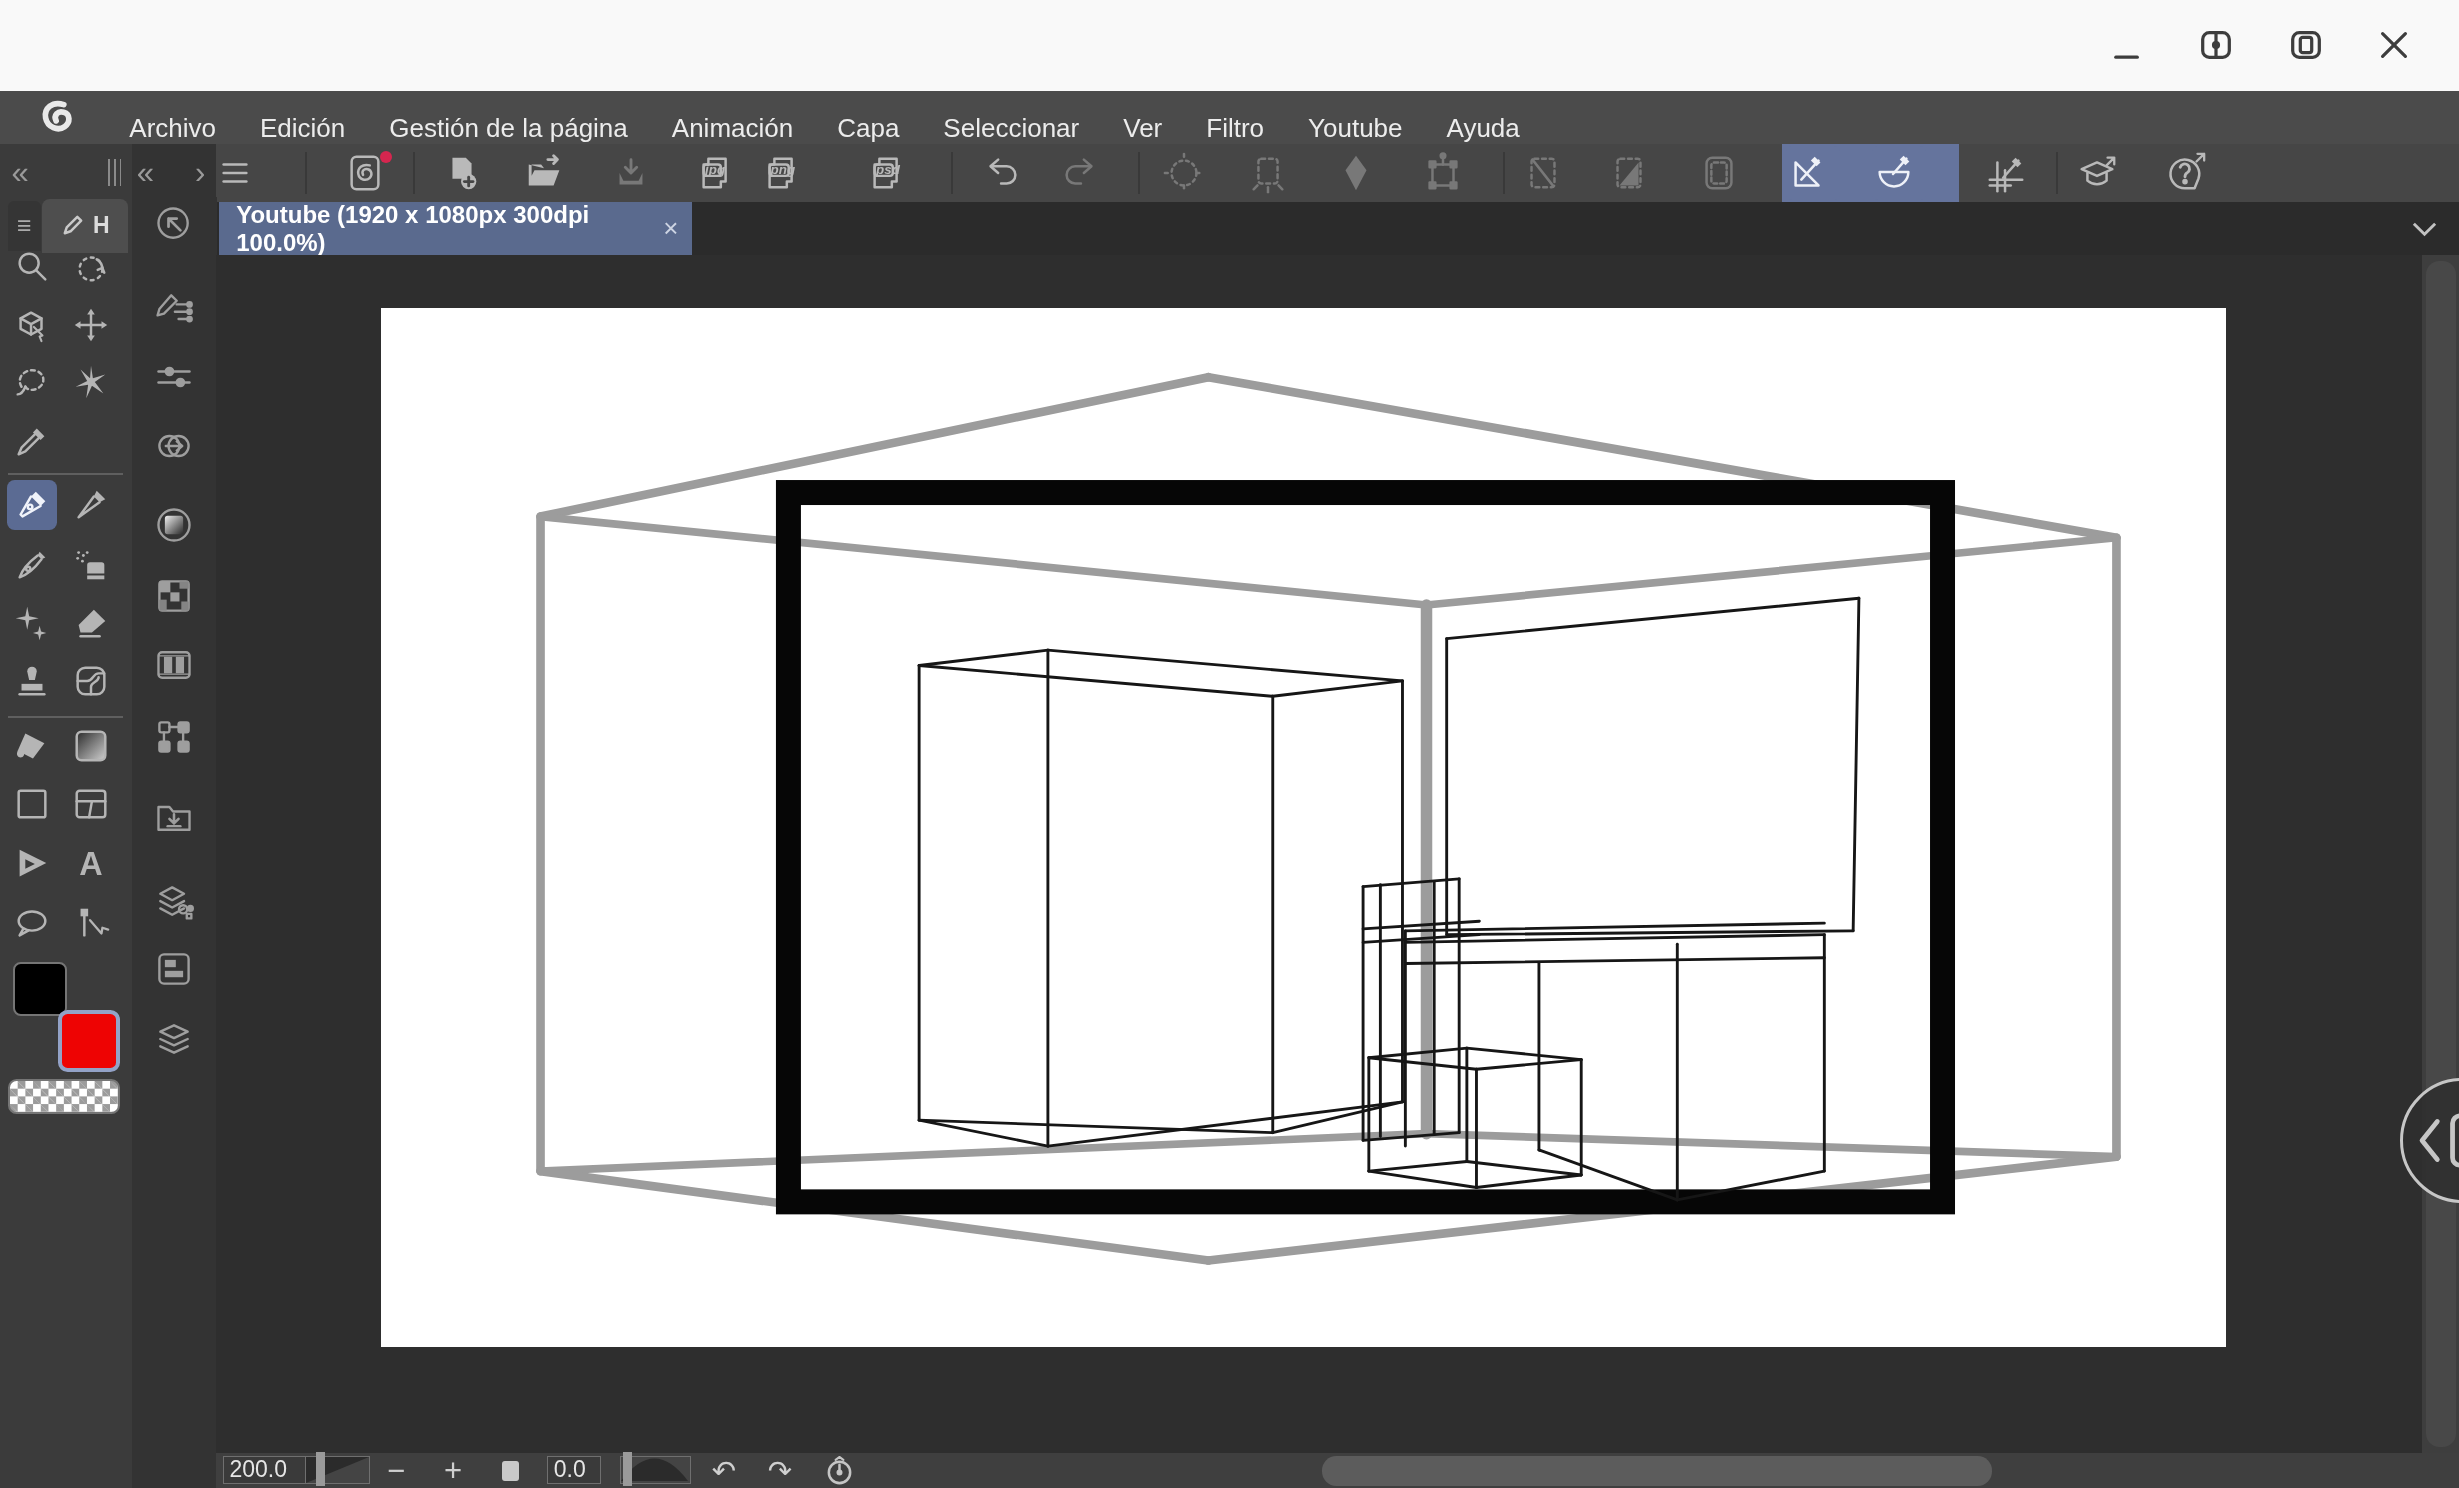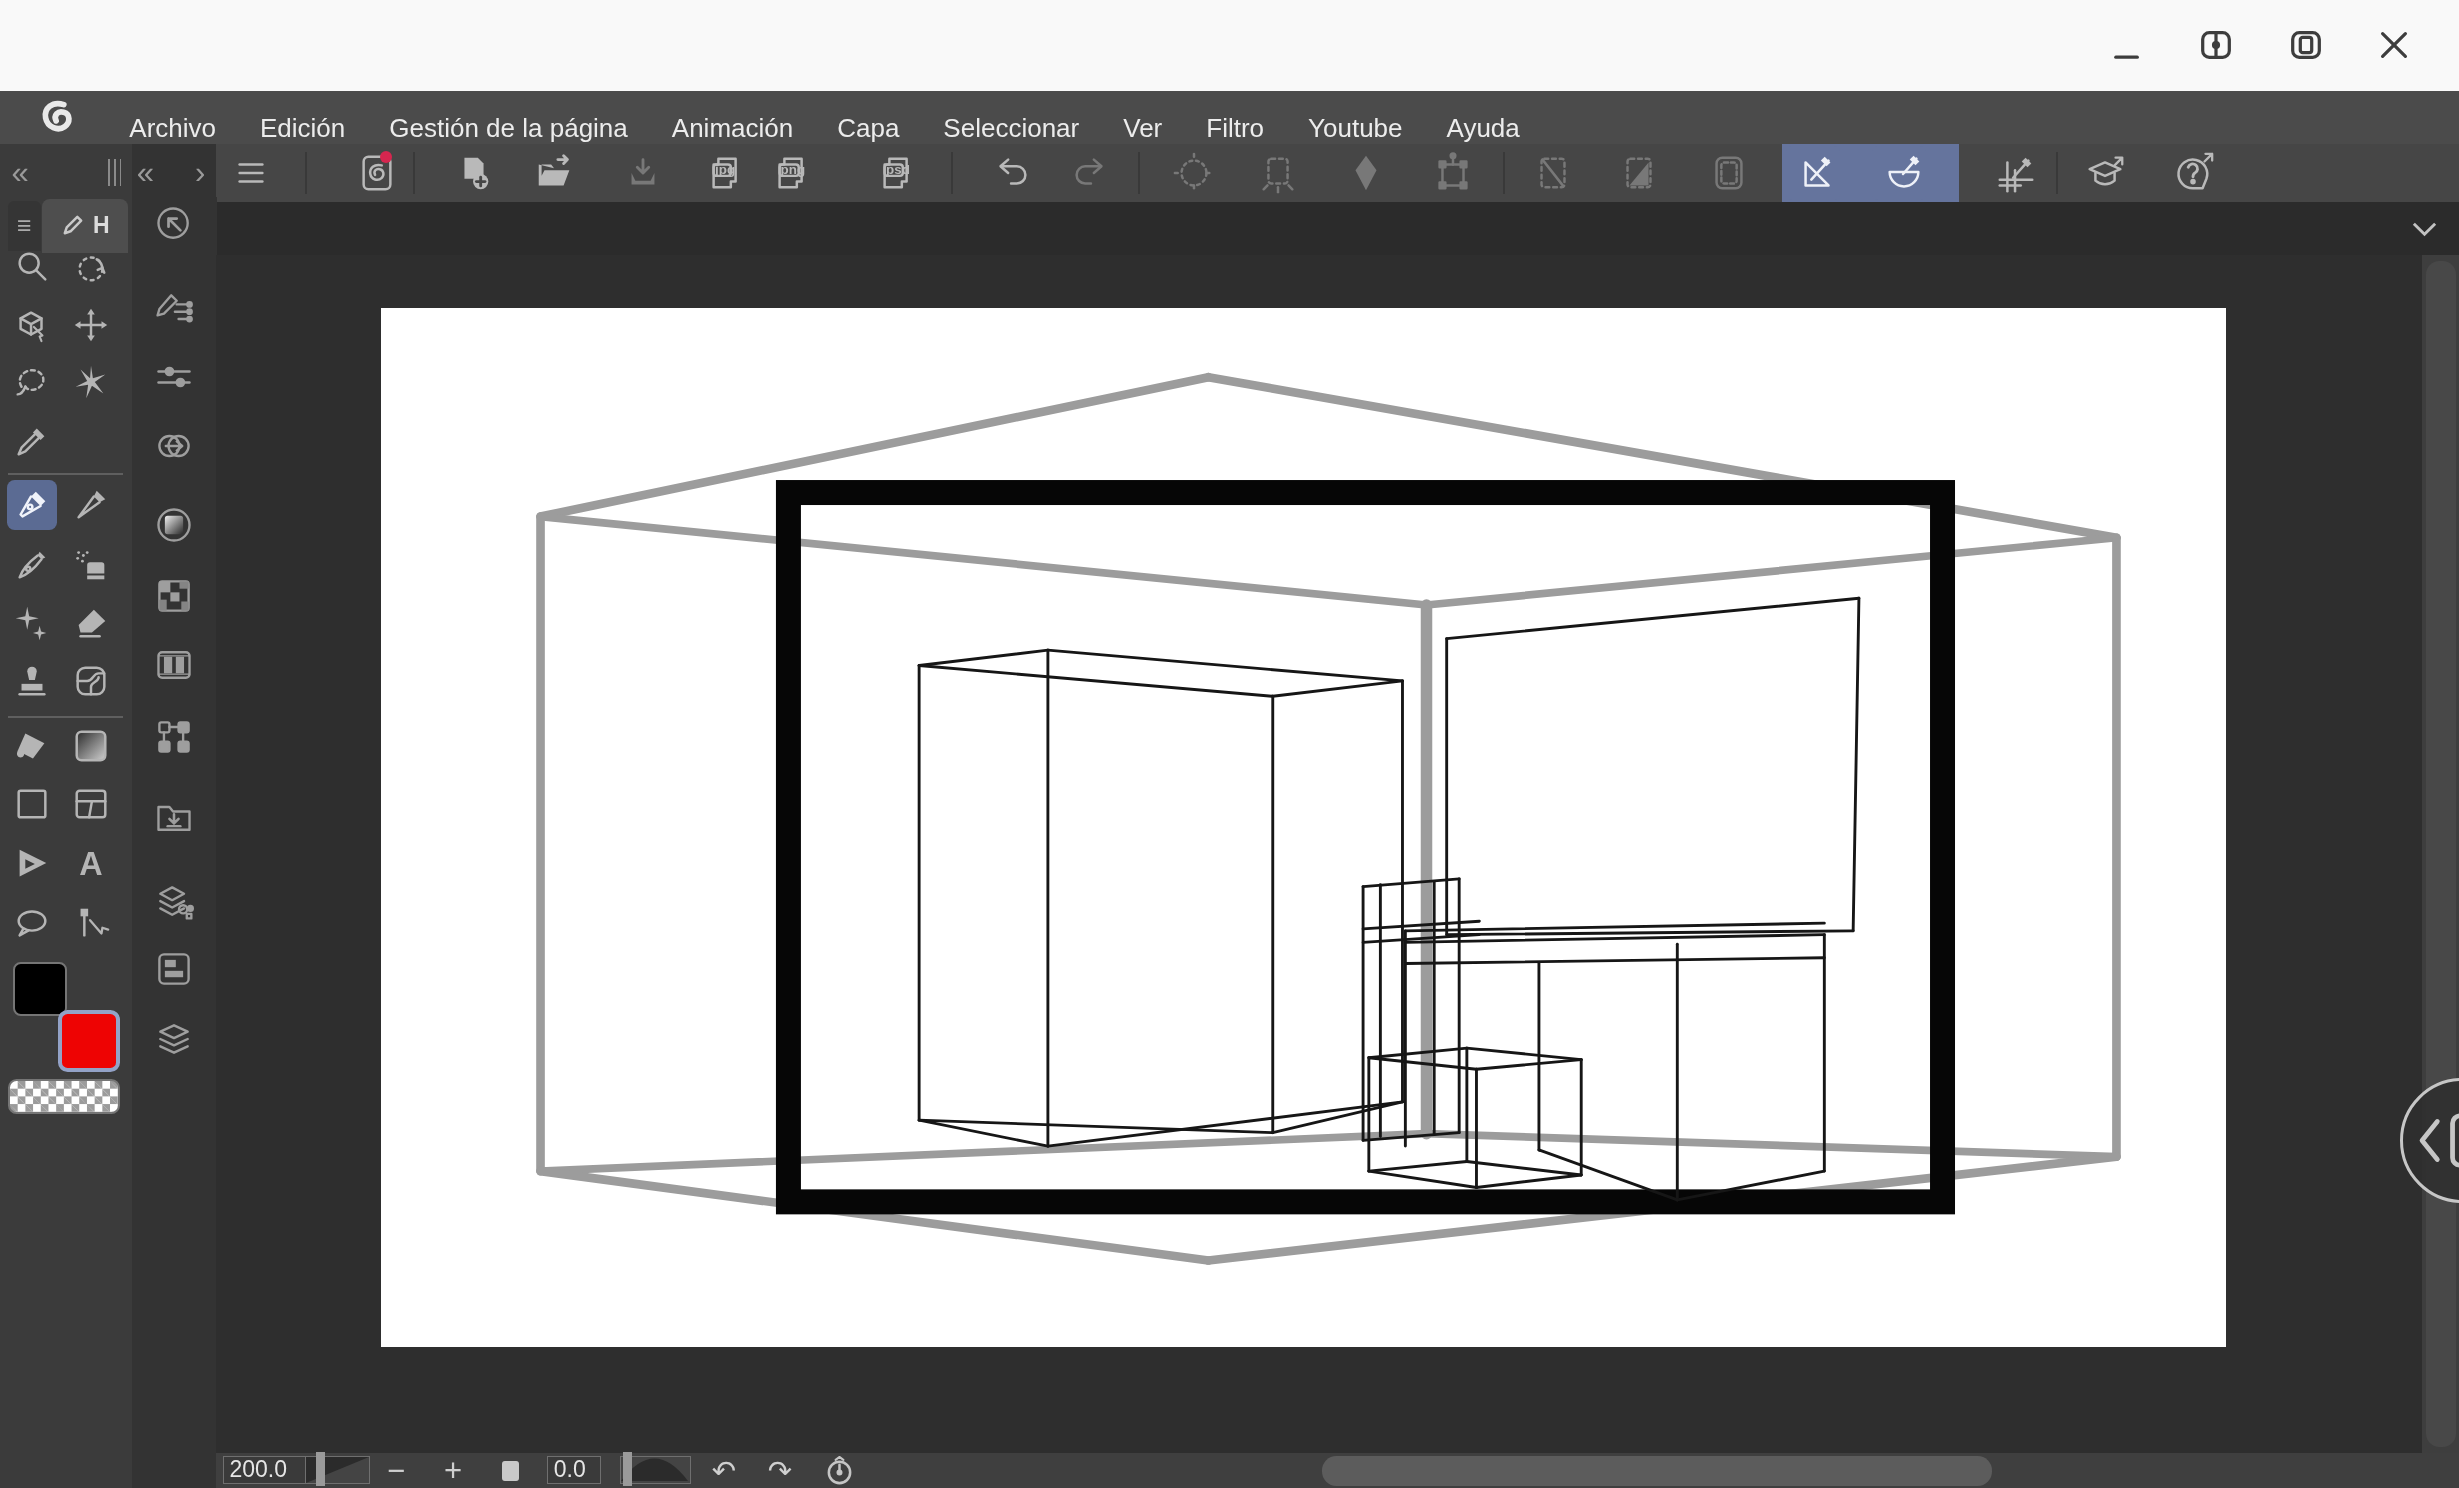--- a/index.html
+++ b/index.html
@@ -21,21 +21,21 @@
 
   
   #left-head{left:0;top:144px;width:216px;height:58px;background:#3b3b3b;color:#9a9a9a;}
   #left-head .seg2{position:absolute;left:132px;top:0;width:85px;height:58px;background:#333;}
   .chev{font-size:31px;line-height:58px;}
   .grip{position:absolute;left:108px;top:15.4px;width:13.4px;height:27px;display:flex;justify-content:space-between;}
   .grip i{width:1.9px;height:100%;background:#8a8a8a;}
 
   
   #toolbar{left:216px;top:144px;width:2243px;height:58px;background:#464646;}
-  .tb{width:54px;height:54px;top:1.9px;display:flex;align-items:center;justify-content:flex-end;border-radius:5.8px;cursor:pointer;}
+  .tb{width:54px;height:54px;top:1.9px;display:flex;align-items:center;justify-content:flex-start;border-radius:5.8px;cursor:pointer;font-style:italic;}
   .tb svg{stroke:#b9b9b9;fill:none;stroke-width:2.6;stroke-linecap:round;stroke-linejoin:round;}
   .tb.dis svg{stroke:#787878;}
   .tb.dis{cursor:default;}
   .tb .badge{font-size:14px;fill:#b9b9b9;stroke:none;font-weight:bold;}
   .tbsep{top:7.7px;width:1.9px;height:42px;background:#393939;}
   .tb-active{background:#65749d;}
   .tb-active svg{stroke:#eef1f8;}
   .reddot{position:absolute;right:5.8px;top:4.8px;width:12.5px;height:12.5px;border-radius:50%;background:#d6264f;}
 
   
@@ -316,20 +316,24 @@
       <svg width="46" height="46" viewBox="0 0 48 48">
         <path d="M24 40 a15 15 0 1 1 14 -10 l-4 10 z"></path>
         <path d="M19 18 a5 5 0 1 1 7 6 c-2 1 -2 2 -2 4" stroke-width="3"></path>
         <circle cx="24" cy="33" r="1.6" fill="#b9b9b9"></circle>
         <path d="M36 12 l8 -8 m0 0 h-7 m7 0 v7" stroke-width="2.4"></path>
         </svg>
     </div>
   </div>
 
   <div id="tabbar" class="abs">
+    <div id="doc-tab" class="abs">
+      <span>Youtube (1920 x 1080px 300dpi 100.0%)</span>
+      <span class="close">×</span>
+    </div>
     <div id="tab-more" class="abs">
       <svg width="33" height="29" viewBox="0 0 34 30">
           <polyline points="6,10 17,21 28,10"></polyline>
         </svg>
     </div>
   </div>
 
   <div id="sidebar1" class="abs">
     <div class="pal-tab-menu">
       <span>≡</span>

